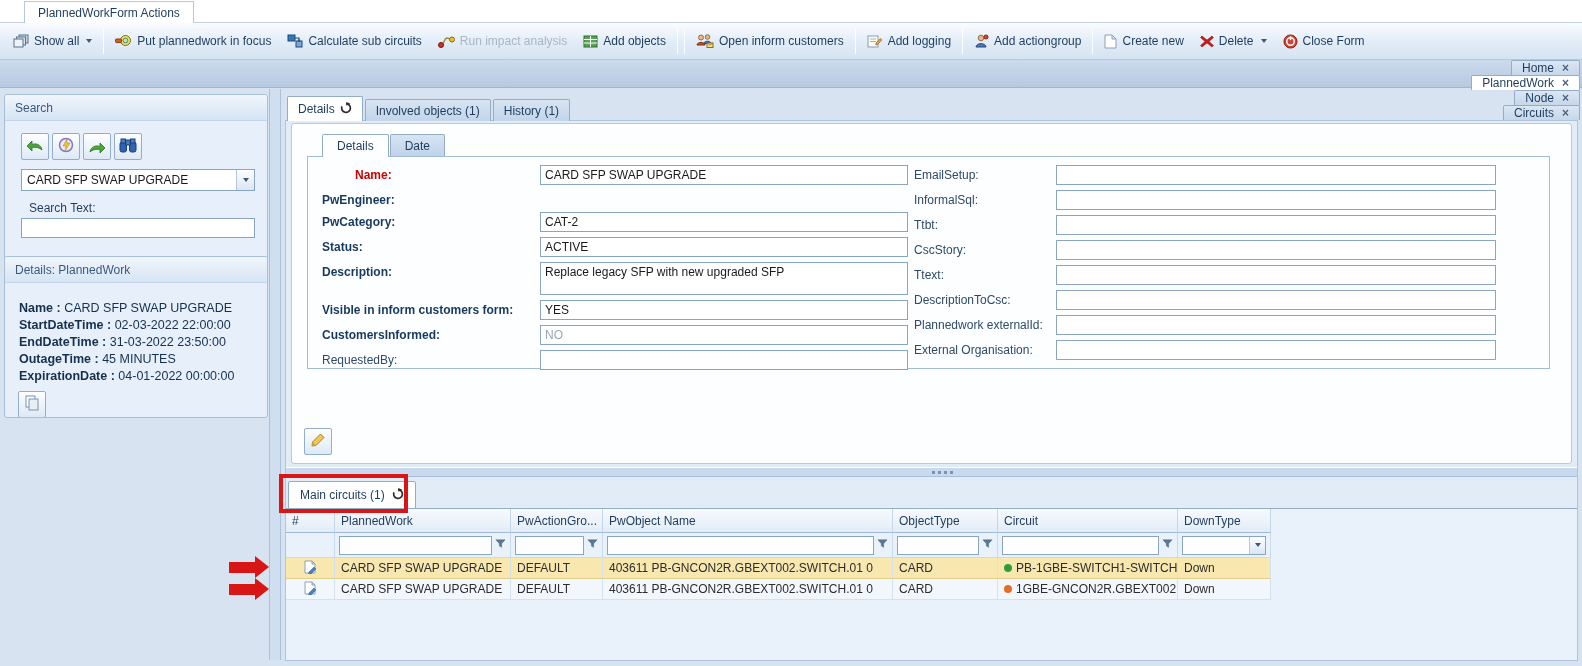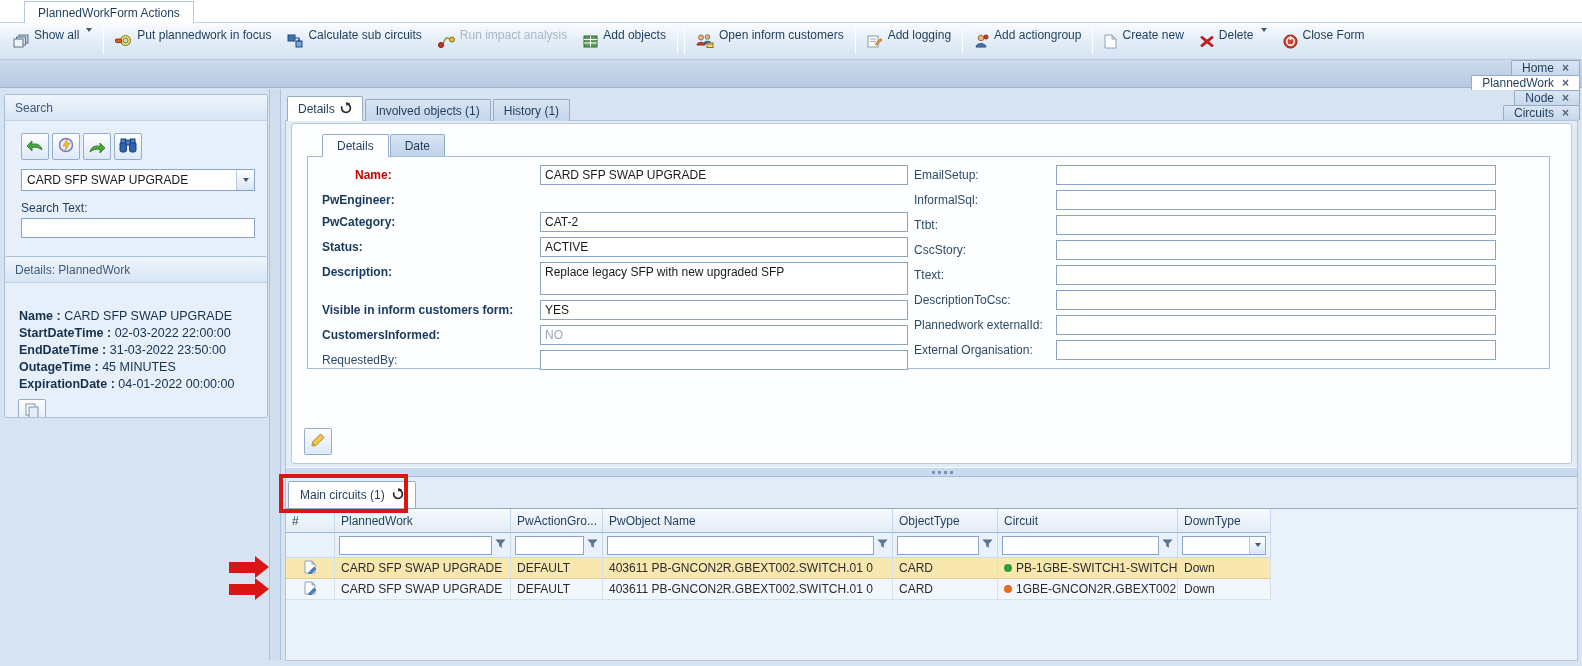--- a/index.html
+++ b/index.html
@@ -5,21 +5,21 @@
   *{margin:0;padding:0;box-sizing:border-box;font-family:"Liberation Sans",sans-serif;}
   html,body{width:1582px;height:666px;}
   body{position:relative;overflow:hidden;background:#d7e3f1;font-size:12px;color:#1e3c5c;}
 
   
   .ribbon-row{position:absolute;left:0;top:0;width:100%;height:23px;background:#fff;border-bottom:1px solid #c2d2e4;}
   .ribbon-tab{position:absolute;left:24px;top:1px;height:22px;padding:0 13px;display:flex;align-items:center;background:#fff;border:1px solid #b6c8dc;border-bottom:none;}
 
   
   .toolbar{position:absolute;left:0;top:23px;width:100%;height:37px;display:flex;align-items:center;padding:0 5px;background:linear-gradient(#fafcff,#e3edf8 50%,#d5e3f2);border-bottom:1px solid #b6c8dc;}
-  .tbtn{display:flex;gap:5px;padding:0 8px;height:27px;border-radius:2px;white-space:nowrap;}
+  .tbtn{display:flex;align-items:center;gap:5px;padding:0 8px;height:27px;border-radius:2px;white-space:nowrap;}
   .tbtn .tlbl{color:#1e3c5c;}
   .tbtn.disabled .tlbl{color:#aab6c5;}
   .ticon{display:flex;align-items:center;}
   .dd-arrow{width:0;height:0;border-left:3.5px solid transparent;border-right:3.5px solid transparent;border-top:4px solid #3f5a75;margin-left:2px;}
   .tsep{width:1px;align-self:stretch;margin:5px 3px;background:#bfd0e4;border-right:1px solid #fbfdfe;}
 
   
   .doctabs{position:absolute;left:0;top:60px;width:100%;height:28px;background:linear-gradient(#ccdaec,#b7c9e1);border-bottom:1px solid #9fb6d2;display:flex;align-items:flex-end;padding-left:3px;flex-direction:column;}
   .dtab{display:flex;align-items:center;gap:8px;height:24px;padding:0 10px;background:linear-gradient(#dbe6f3,#c6d7ea);border:1px solid #93adc9;border-bottom:none;border-radius:2px 2px 0 0;margin-right:2px;}
   .dtab.active{height:27px;background:#fff;}
@@ -28,24 +28,24 @@
   
   .panel{position:absolute;border:1px solid #a8bfd8;border-radius:3px;background:#e7effa;overflow:hidden;}
   .panel-h{height:26px;display:flex;align-items:center;padding-left:10px;background:linear-gradient(#f0f6fc,#d6e4f4);border-bottom:1px solid #c3d4e8;color:#3c5a7c;}
   #search-panel{left:4px;top:94px;width:264px;height:176px;}
   #details-panel{left:4px;top:256px;width:264px;height:162px;}
   .icon-row{display:flex;gap:3px;margin:12px 0 0 16px;}
   .ibtn{width:28px;height:27px;display:flex;align-items:center;justify-content:center;border:1px solid #93aecd;border-radius:2px;background:linear-gradient(#fefefe,#dde9f6);}
   .combo{display:flex;margin:9px 0 0 16px;width:234px;height:22px;border:1px solid #8aa5c4;background:#fff;}
   .combo-text{flex:1;display:flex;align-items:center;padding-left:5px;color:#1a1a1a;}
   .combo-btn{width:18px;display:flex;align-items:center;justify-content:center;background:linear-gradient(#fdfefe,#d9e6f4);border-left:1px solid #b6c8dc;}
-  .srch-lbl{margin:10px 0 3px 16px;}
+  .srch-lbl{margin:10px 0 3px 24px;}
   .tb{border:1px solid #8aa5c4;background:#fff;height:20px;font-size:12px;padding:0 4px;color:#1a1a1a;font-family:"Liberation Sans",sans-serif;}
   #search-text{margin-left:16px;width:234px;display:block;}
-  .det-rows{margin:25px 0 0 14px;line-height:17px;font-size:12.5px;color:#15314e;}
+  .det-rows{margin:17px 0 0 14px;line-height:17px;font-size:12.5px;color:#15314e;}
   .det-rows .lb{font-weight:bold;}
   .copy-btn{margin:6px 0 0 13px;}
 
   
   .vsplit{position:absolute;left:269px;top:89px;width:12px;height:571px;background:#cfdff0;border-left:1px solid #aac1dc;border-right:1px solid #aac1dc;}
 
   
   #main-page{position:absolute;left:285px;top:120px;width:1293px;height:541px;border:1px solid #b0c4db;background:#e2ecf7;}
   .main-tabs{position:absolute;left:287px;top:96px;display:flex;align-items:flex-end;z-index:3;}
   .mtab{display:flex;align-items:center;gap:5px;padding:0 10px;border:1px solid #93adc9;border-bottom:none;border-radius:2px 2px 0 0;background:linear-gradient(#d8e4f2,#c3d5ea);margin-right:2px;height:22px;}

